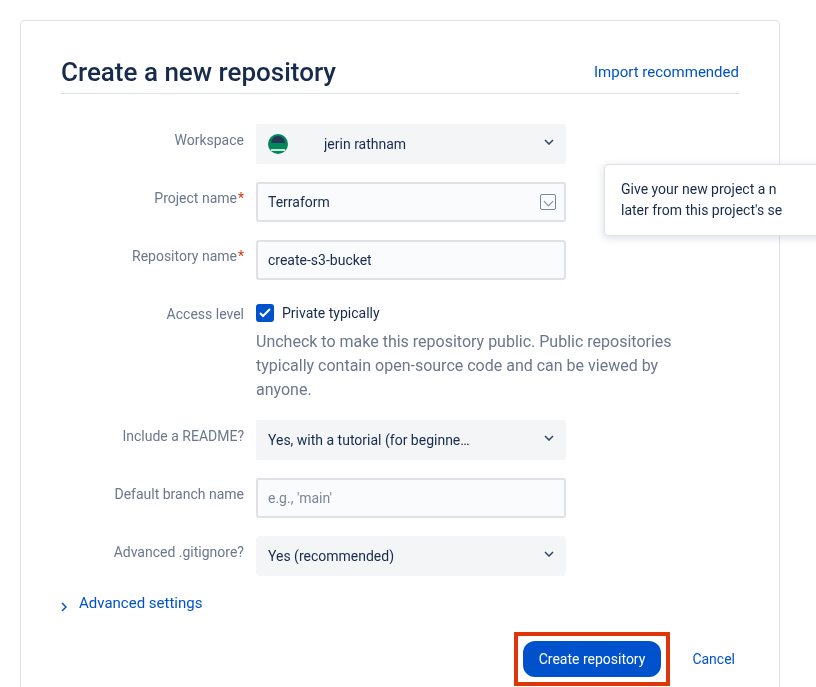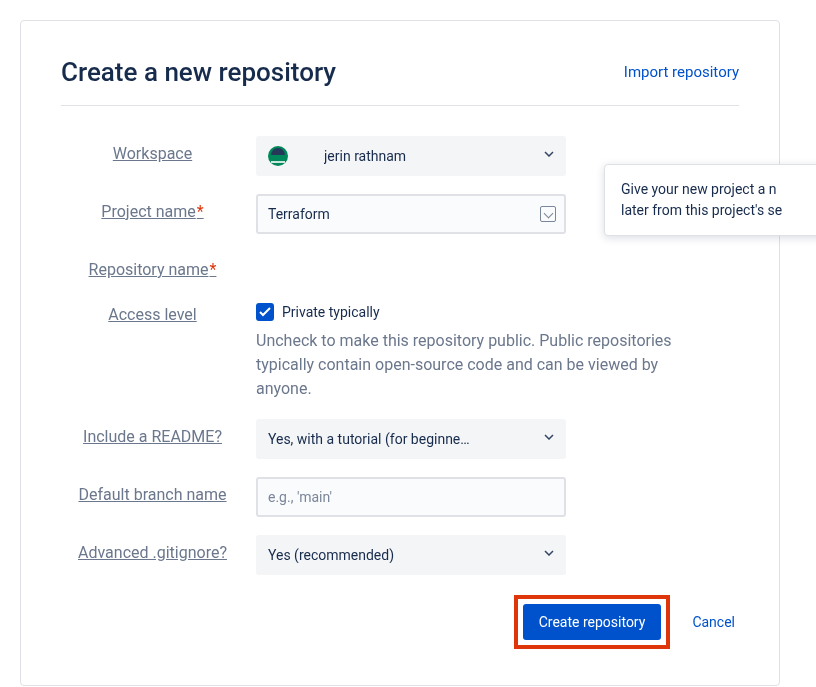--- a/index.html
+++ b/index.html
@@ -18,48 +18,47 @@
       border-radius: 4px;
       padding: 36px 40px 36px 40px;
       width: 760px;
       background: #fff;
       position: relative;
     }
     .header-row {
       display: flex;
       justify-content: space-between;
       align-items: center;
-      padding-bottom: 18px;
+      padding-bottom: 6px;
       border-bottom: 1px solid #dfe1e6;
       margin-bottom: 30px;
     }
     .page-title {
       font-size: 26px;
       font-weight: 500;
       color: #172b4d;
     }
     .import-link {
       color: #0052cc;
       text-decoration: none;
       font-size: 15px;
     }
     .form-row {
       display: flex;
       align-items: flex-start;
       margin-bottom: 18px;
     }
     .form-label {
       width: 195px;
-      text-align: center;
+      text-align: right;
       padding-right: 12px;
       padding-top: 8px;
       color: #6b778c;
-      font-size: 16px;
+      font-size: 14px;
       flex-shrink: 0;
-      text-decoration: underline;
     }
     .req {
       color: #de350b;
       margin-left: 1px;
     }
     .form-field {
       flex: 1;
     }
     .select-box, .text-input {
       width: 310px;
@@ -217,21 +216,21 @@
       align-items: center;
       margin-top: 20px;
       gap: 18px;
     }
     .btn-primary {
       background: #0052cc;
       color: #fff;
       border: none;
       padding: 10px 16px;
       font-size: 14px;
-      border-radius: 3px;
+      border-radius: 12px;
       cursor: pointer;
       font-family: inherit;
     }
     .btn-primary-wrap {
       border: 4px solid #de350b;
       padding: 5px;
       display: inline-block;
     }
     .btn-cancel {
       color: #0052cc;
@@ -284,21 +283,21 @@
       white-space: nowrap;
       flex: 1;
     }
   </style>
 </head>
 <body>
 
 <div class="card">
   <div class="header-row">
     <h1 class="page-title">Create a new repository</h1>
-    <a href="#" class="import-link">Import repository</a>
+    <a href="#" class="import-link">Import recommended</a>
   </div>
 
   <div class="form-row">
     <div class="form-label">Workspace</div>
     <div class="form-field">
       <div class="select-box">
         <div class="select-inner">
           <span class="avatar"></span>
           <span class="select-text">jerin rathnam</span>
         </div>
@@ -316,20 +315,25 @@
     <div class="form-field">
       <div class="text-input">
         <input type="text" value="Terraform" style="">
         <span class="input-suffix-icon"></span>
       </div>
     </div>
   </div>
 
   <div class="form-row">
     <div class="form-label"><span>Repository name</span><span class="req">*</span></div>
+    <div class="form-field">
+      <div class="text-input">
+        <input type="text" value="create-s3-bucket" style="">
+      </div>
+    </div>
   </div>
 
   <div class="form-row">
     <div class="form-label">Access level</div>
     <div class="form-field">
       <div class="checkbox-row">
         <div class="checkbox">
           <svg width="12" height="10" viewBox="0 0 12 10">
               <path d="M1 5l3 3 7-7" stroke="#fff" stroke-width="2" fill="none"></path>
             </svg>
@@ -370,20 +374,28 @@
         <span class="select-text">Yes (recommended)</span>
         <span class="chevron">
           <svg width="10" height="6" viewBox="0 0 10 6">
               <path d="M1 1l4 4 4-4" stroke="#344563" stroke-width="1.5" fill="none"></path>
             </svg>
         </span>
       </div>
     </div>
   </div>
 
+  <div class="advanced-row">
+    <span class="advanced-chev">
+      <svg width="6" height="10" viewBox="0 0 6 10">
+          <path d="M1 1l4 4-4 4" stroke="#0052cc" stroke-width="1.5" fill="none"></path>
+        </svg>
+    </span>
+    <span>Advanced settings</span>
+  </div>
 
   <div class="actions-row">
     <div class="btn-primary-wrap">
       <button class="btn-primary">Create repository</button>
     </div>
     <button class="btn-cancel">Cancel</button>
   </div>
 </div>
 
 <div class="tooltip">

